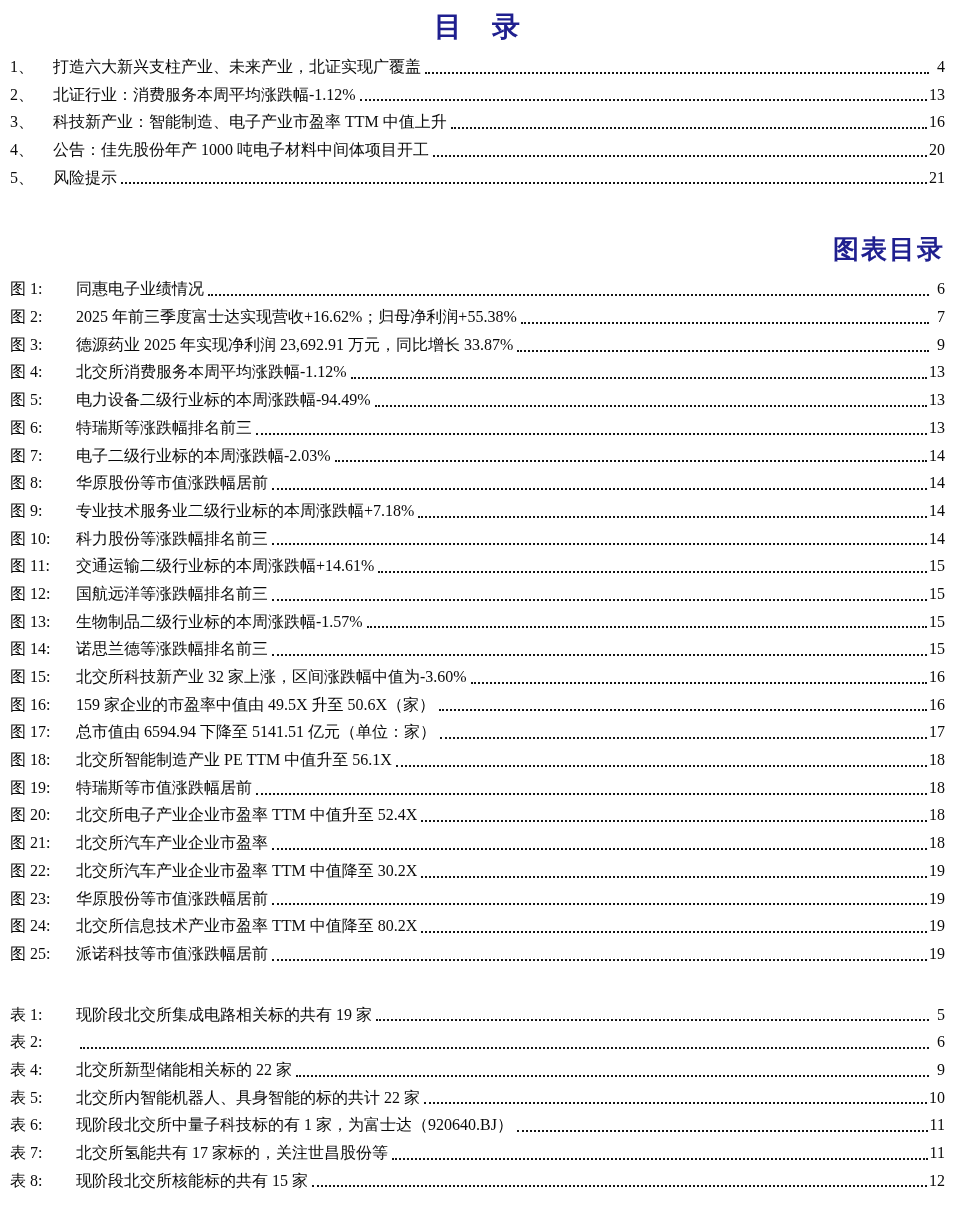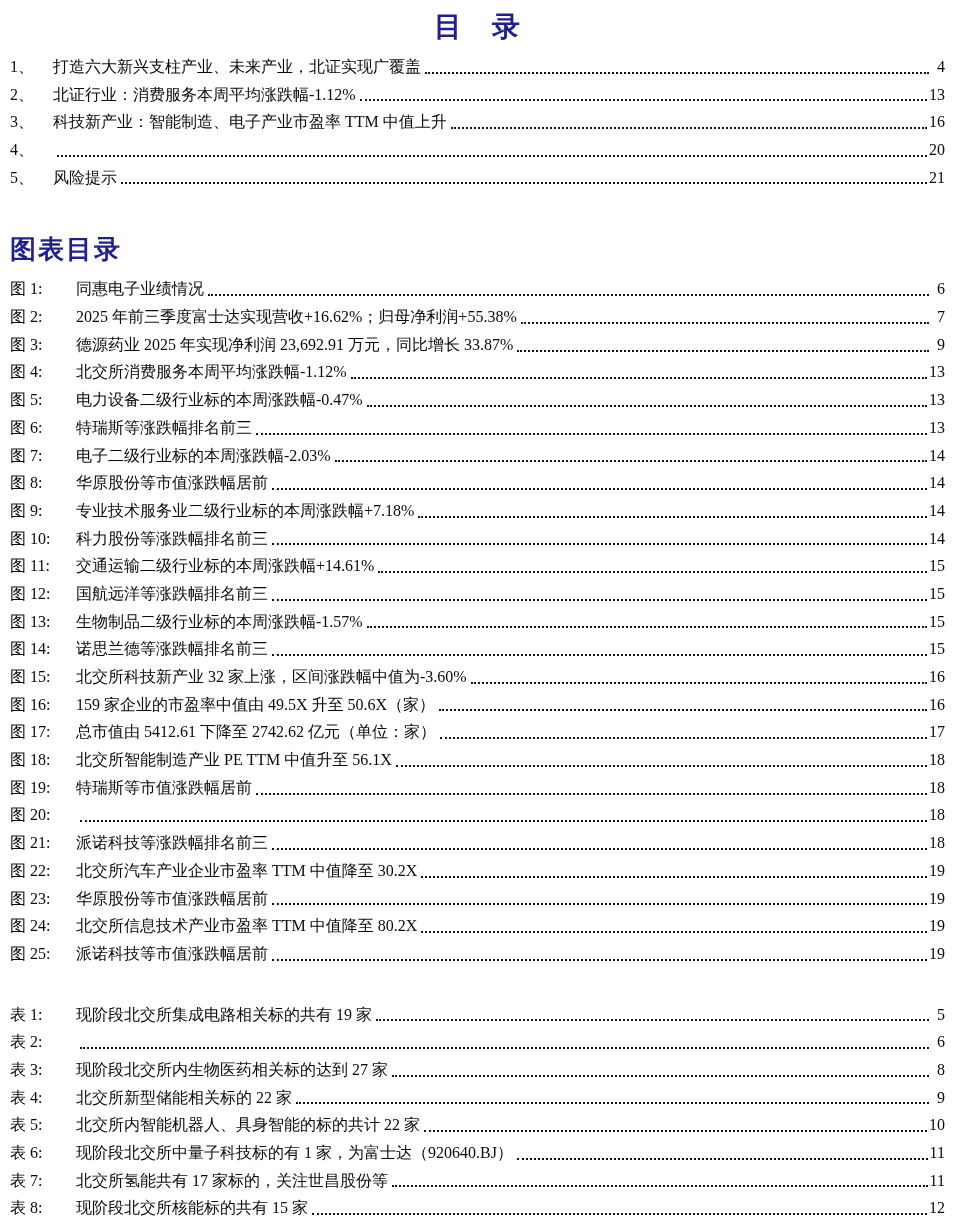--- a/index.html
+++ b/index.html
@@ -23,21 +23,21 @@
     text-align:center;
     color:var(--heading-color);
     font-size:28px;
     font-weight:bold;
     line-height:42px;
     height:42px;
     letter-spacing:1px;
     margin:0;
   }
   .section-title{
-    text-align:left;
+    text-align:right;
     color:var(--heading-color);
     font-size:26px;
     font-weight:bold;
     line-height:36px;
     letter-spacing:2px;
     margin:41px 0 7px 0;
   }
   .list{margin:0;padding:0;}
   .toc-list{margin-top:5px;}
   .table-list{margin-top:33px;}
@@ -89,20 +89,21 @@
         <span class="pagenum">13</span>
       </div>
       <div class="row">
         <span class="row-label">3、</span>
         <span class="row-title">科技新产业：智能制造、电子产业市盈率 TTM 中值上升</span>
         <span class="leader"></span>
         <span class="pagenum">16</span>
       </div>
       <div class="row">
         <span class="row-label">4、</span>
+        <span class="row-title">公告：佳先股份年产 1000 吨电子材料中间体项目开工</span>
         <span class="leader"></span>
         <span class="pagenum">20</span>
       </div>
       <div class="row">
         <span class="row-label">5、</span>
         <span class="row-title">风险提示</span>
         <span class="leader"></span>
         <span class="pagenum">21</span>
       </div>
     </div>
@@ -130,21 +131,21 @@
         <span class="pagenum">9</span>
       </div>
       <div class="row">
         <span class="row-label">图 4:</span>
         <span class="row-title">北交所消费服务本周平均涨跌幅-1.12%</span>
         <span class="leader"></span>
         <span class="pagenum">13</span>
       </div>
       <div class="row">
         <span class="row-label">图 5:</span>
-        <span class="row-title">电力设备二级行业标的本周涨跌幅-0.47%</span>
+        <span class="row-title">电力设备二级行业标的本周涨跌幅-94.49%</span>
         <span class="leader"></span>
         <span class="pagenum">13</span>
       </div>
       <div class="row">
         <span class="row-label">图 6:</span>
         <span class="row-title">特瑞斯等涨跌幅排名前三</span>
         <span class="leader"></span>
         <span class="pagenum">13</span>
       </div>
       <div class="row">
@@ -202,44 +203,45 @@
         <span class="pagenum">16</span>
       </div>
       <div class="row">
         <span class="row-label">图 16:</span>
         <span class="row-title">159 家企业的市盈率中值由 49.5X 升至 50.6X（家）</span>
         <span class="leader"></span>
         <span class="pagenum">16</span>
       </div>
       <div class="row">
         <span class="row-label">图 17:</span>
-        <span class="row-title">总市值由 5412.61 下降至 2742.62 亿元（单位：家）</span>
+        <span class="row-title">总市值由 6594.94 下降至 5141.51 亿元（单位：家）</span>
         <span class="leader"></span>
         <span class="pagenum">17</span>
       </div>
       <div class="row">
         <span class="row-label">图 18:</span>
         <span class="row-title">北交所智能制造产业 PE TTM 中值升至 56.1X</span>
         <span class="leader"></span>
         <span class="pagenum">18</span>
       </div>
       <div class="row">
         <span class="row-label">图 19:</span>
         <span class="row-title">特瑞斯等市值涨跌幅居前</span>
         <span class="leader"></span>
         <span class="pagenum">18</span>
       </div>
       <div class="row">
         <span class="row-label">图 20:</span>
+        <span class="row-title">北交所电子产业企业市盈率 TTM 中值升至 52.4X</span>
         <span class="leader"></span>
         <span class="pagenum">18</span>
       </div>
       <div class="row">
         <span class="row-label">图 21:</span>
-        <span class="row-title">派诺科技等涨跌幅排名前三</span>
+        <span class="row-title">北交所汽车产业企业市盈率</span>
         <span class="leader"></span>
         <span class="pagenum">18</span>
       </div>
       <div class="row">
         <span class="row-label">图 22:</span>
         <span class="row-title">北交所汽车产业企业市盈率 TTM 中值降至 30.2X</span>
         <span class="leader"></span>
         <span class="pagenum">19</span>
       </div>
       <div class="row">
@@ -269,26 +271,20 @@
         <span class="row-title">现阶段北交所集成电路相关标的共有 19 家</span>
         <span class="leader"></span>
         <span class="pagenum">5</span>
       </div>
       <div class="row">
         <span class="row-label">表 2:</span>
         <span class="leader"></span>
         <span class="pagenum">6</span>
       </div>
       <div class="row">
-        <span class="row-label">表 3:</span>
-        <span class="row-title">现阶段北交所内生物医药相关标的达到 27 家</span>
-        <span class="leader"></span>
-        <span class="pagenum">8</span>
-      </div>
-      <div class="row">
         <span class="row-label">表 4:</span>
         <span class="row-title">北交所新型储能相关标的 22 家</span>
         <span class="leader"></span>
         <span class="pagenum">9</span>
       </div>
       <div class="row">
         <span class="row-label">表 5:</span>
         <span class="row-title">北交所内智能机器人、具身智能的标的共计 22 家</span>
         <span class="leader"></span>
         <span class="pagenum">10</span>

